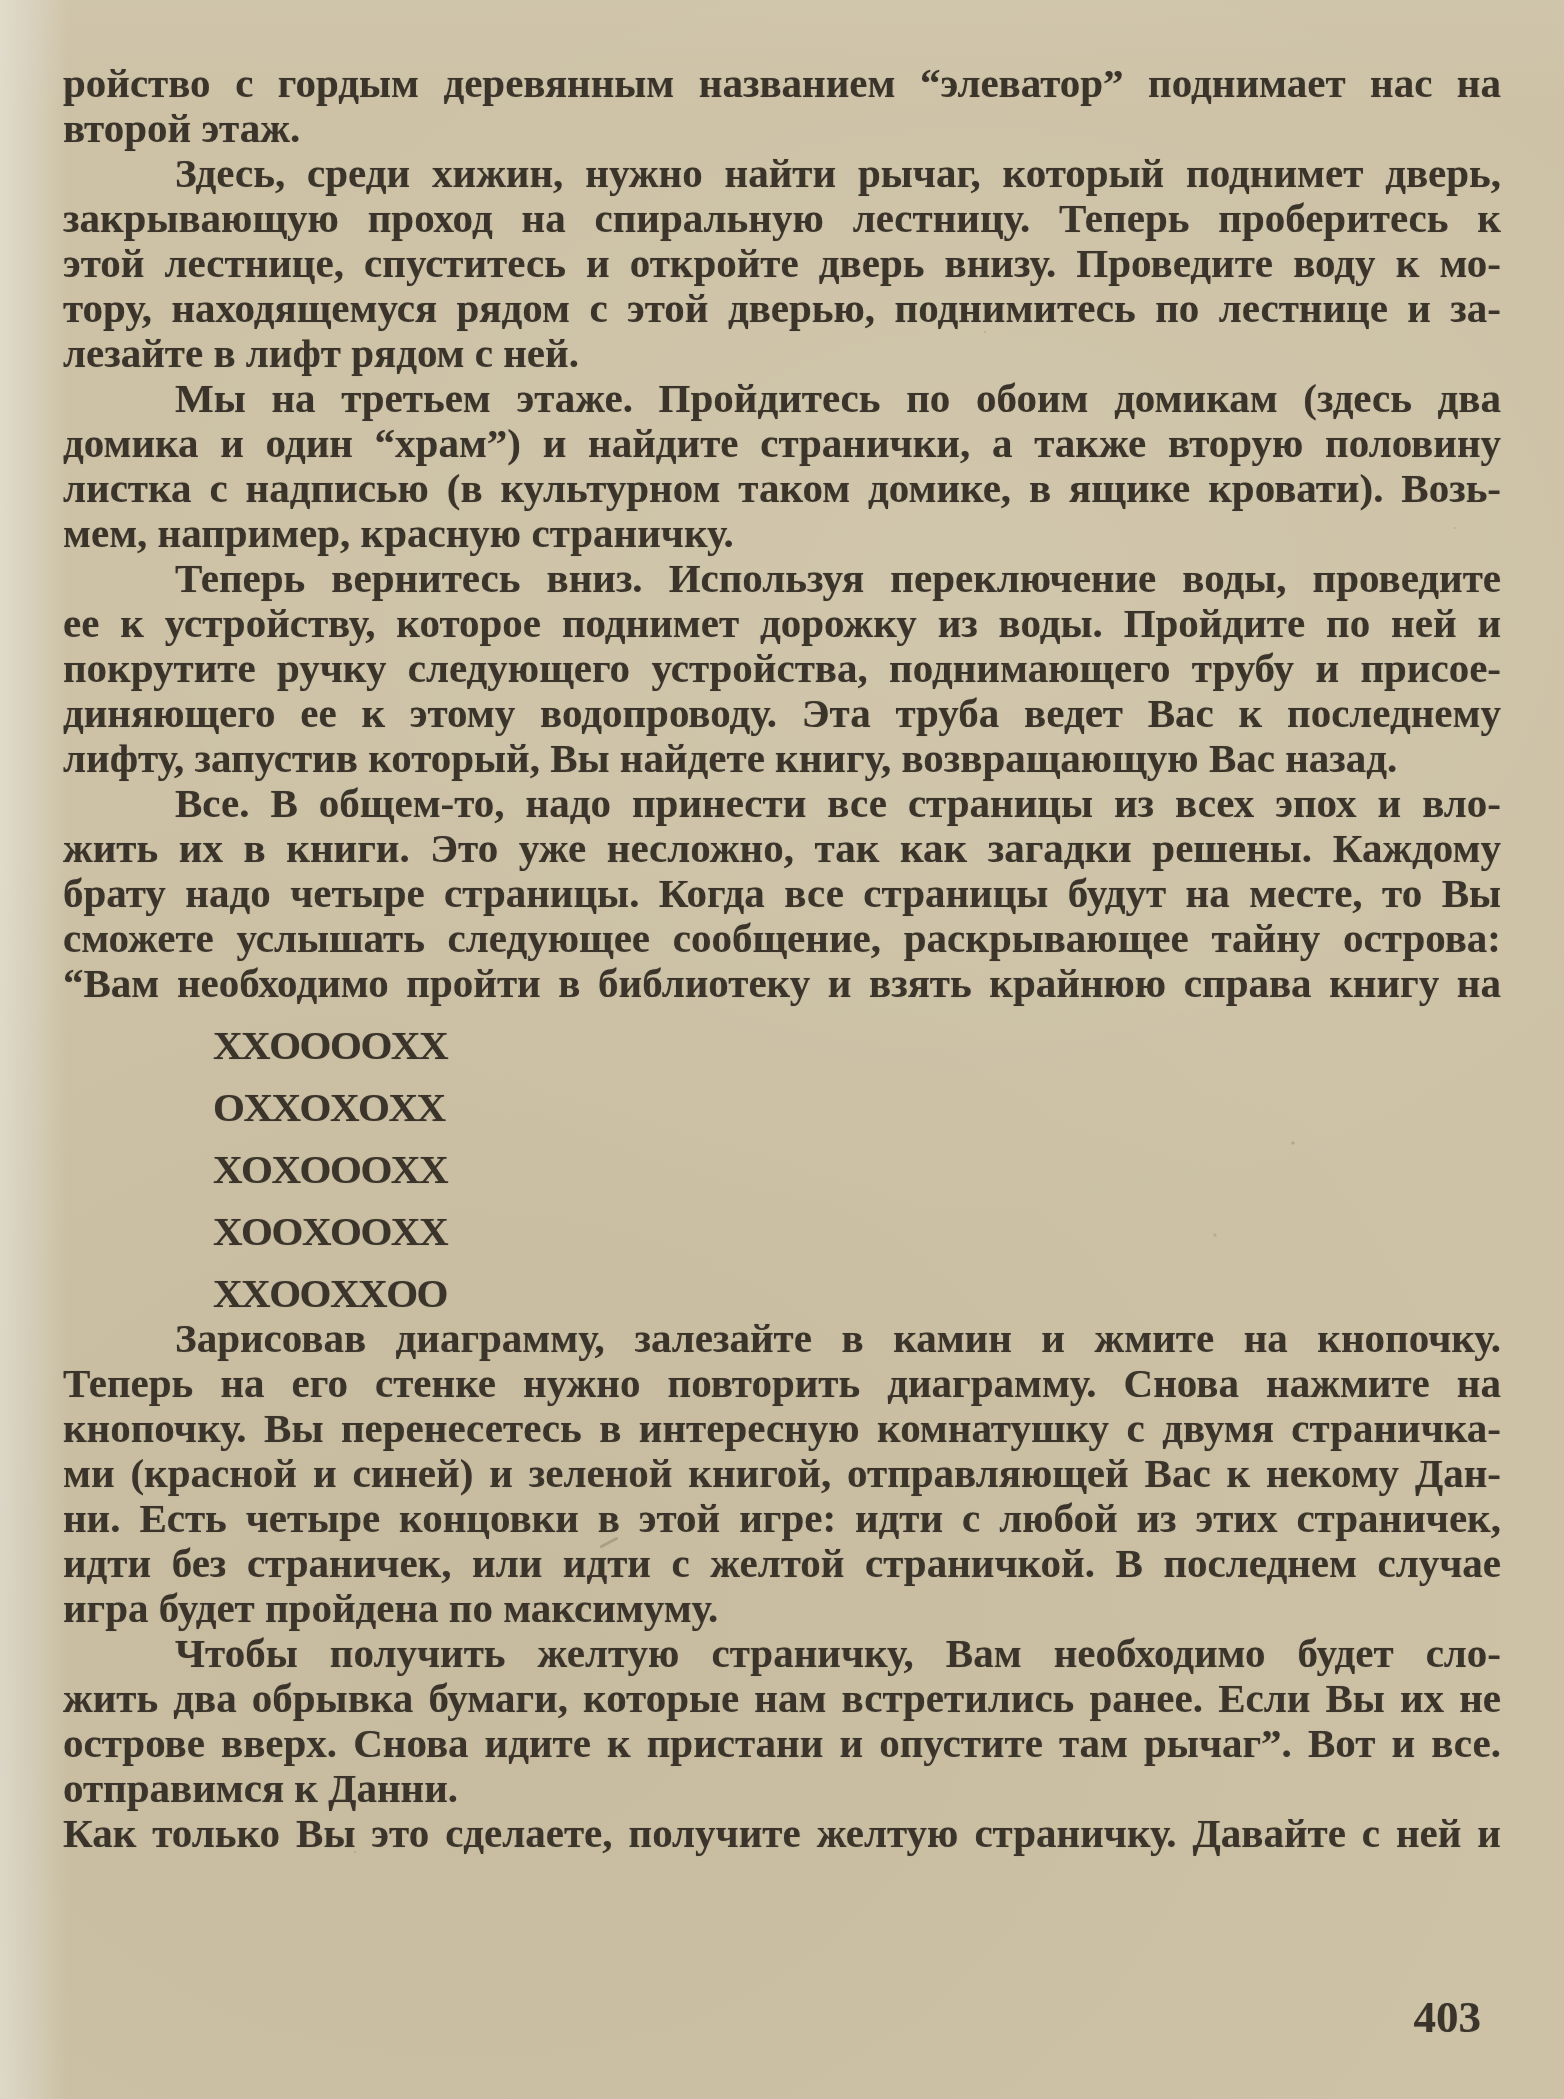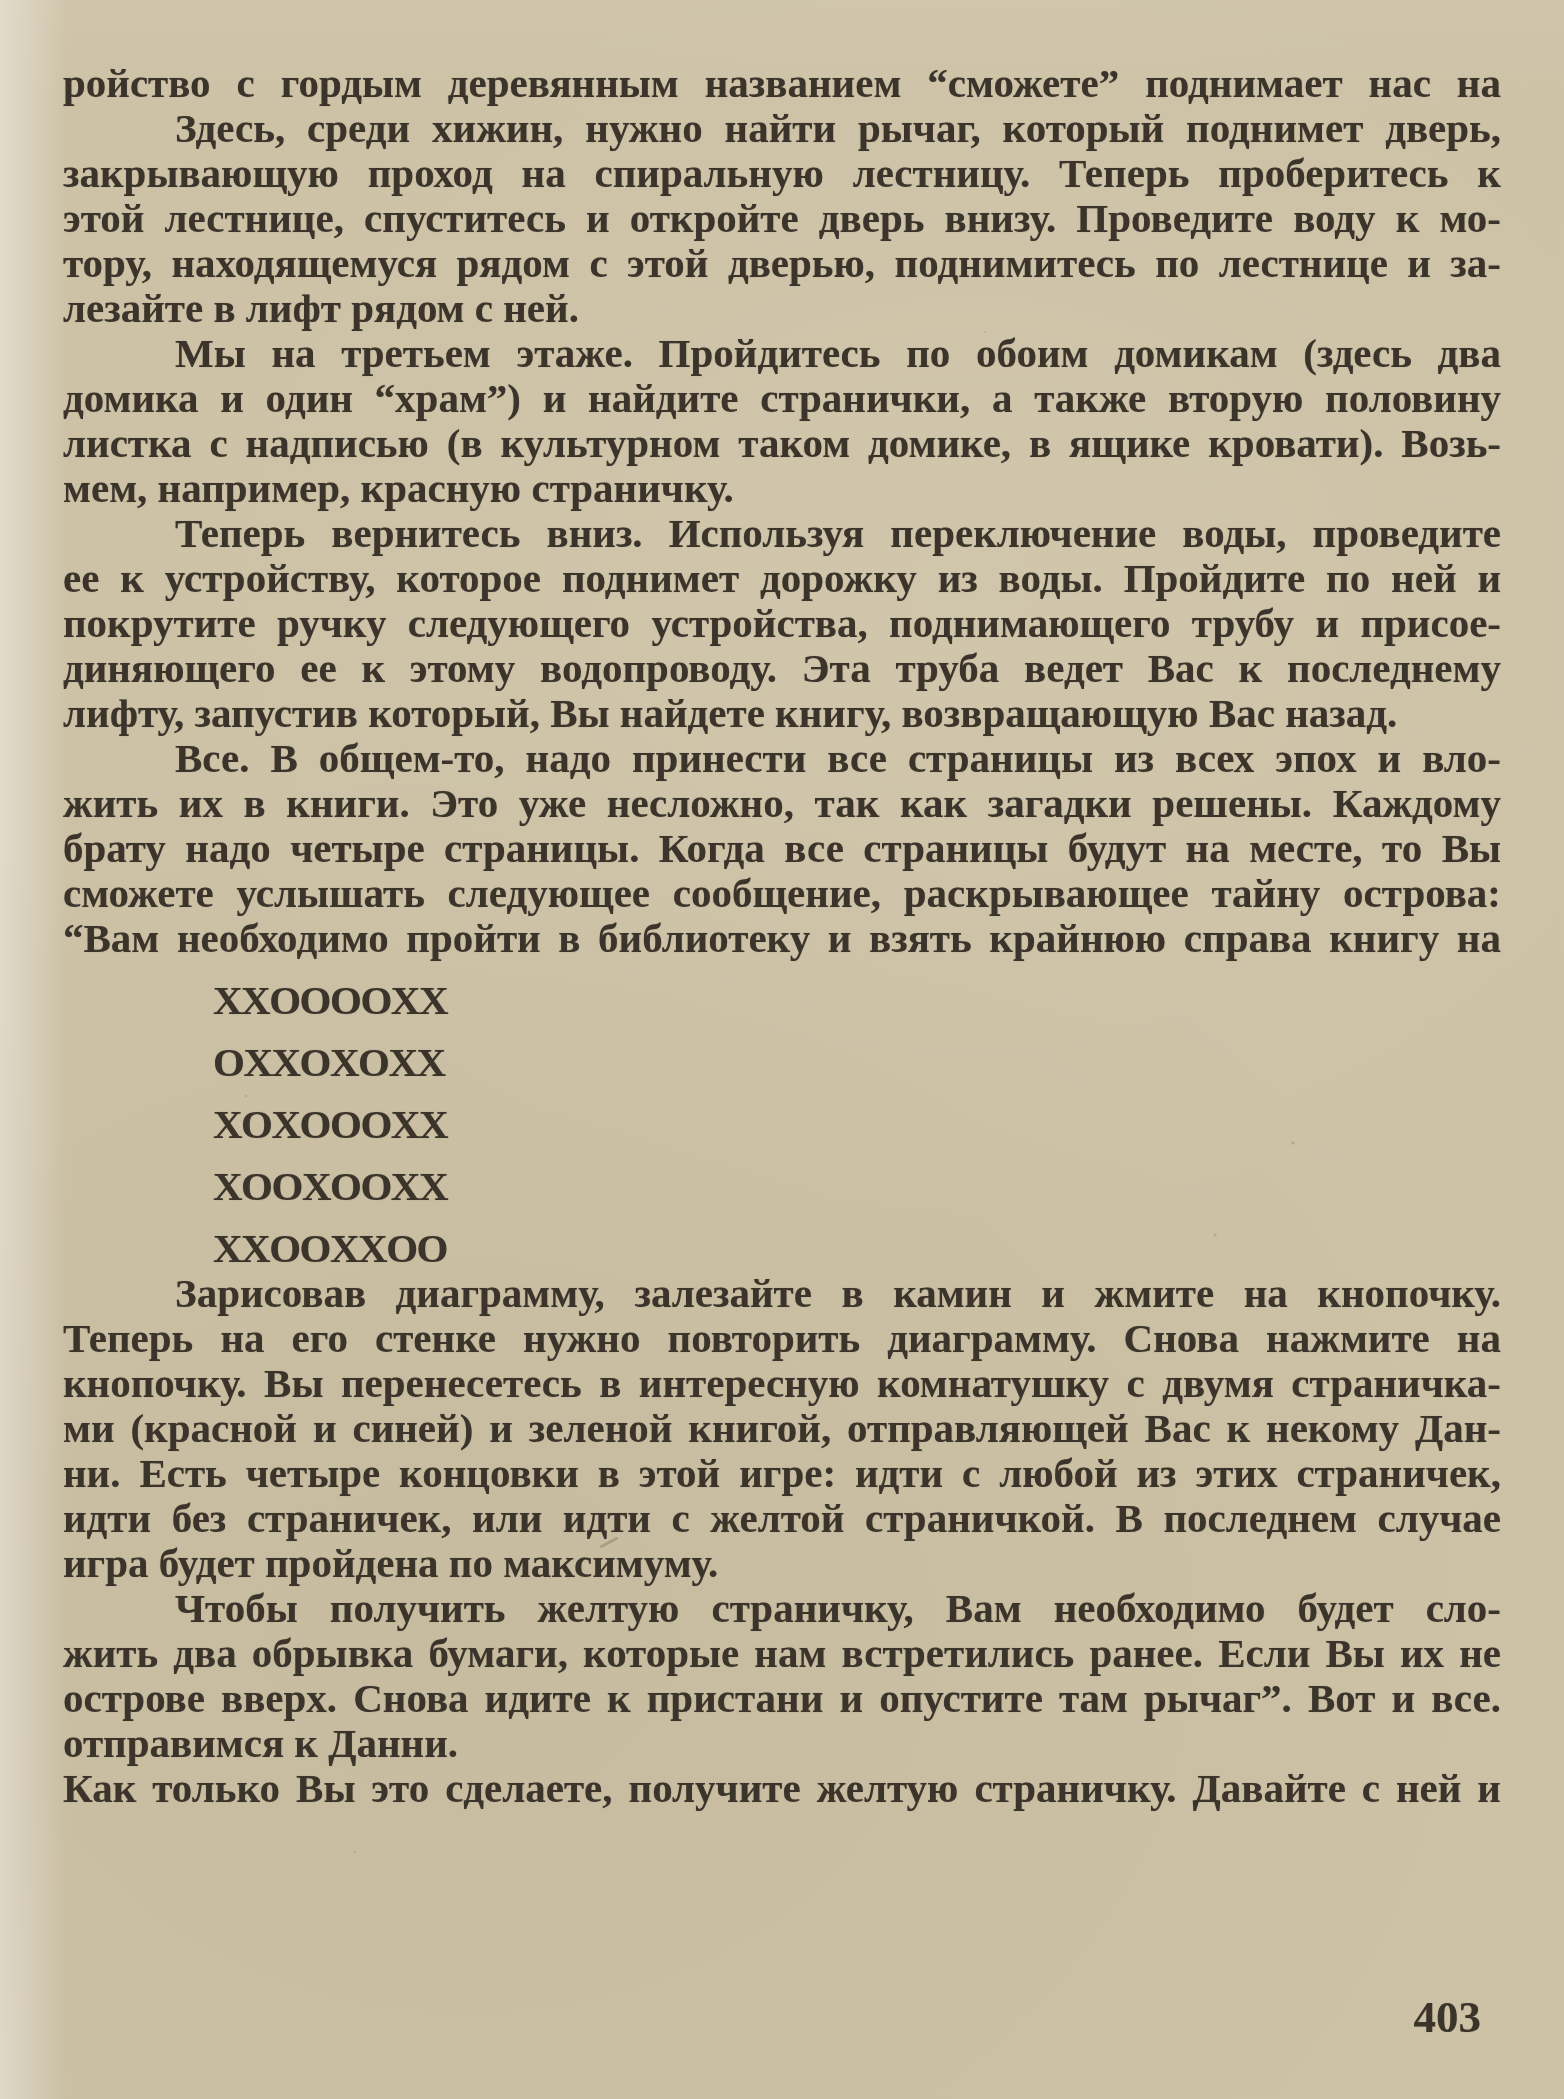--- a/index.html
+++ b/index.html
@@ -78,21 +78,22 @@
     background: rgba(100,90,70,.30);
     transform: rotate(-28deg);
   }
 </style>
 </head>
 <body>
 
 <div class="page">
   <div class="text-block" id="text-block">
       <div class="para">
-        <div class="line">ройство с гордым деревянным названием “сможете” поднимает нас на</div>
+        <div class="line">ройство с гордым деревянным названием “элеватор” поднимает нас на</div>
+        <div class="line last">второй этаж.</div>
       </div>
       <div class="para">
         <div class="line indent">Здесь, среди хижин, нужно найти рычаг, который поднимет дверь,</div>
         <div class="line">закрывающую проход на спиральную лестницу. Теперь проберитесь к</div>
         <div class="line">этой лестнице, спуститесь и откройте дверь внизу. Проведите воду к мо-</div>
         <div class="line">тору, находящемуся рядом с этой дверью, поднимитесь по лестнице и за-</div>
         <div class="line last">лезайте в лифт рядом с ней.</div>
       </div>
       <div class="para">
         <div class="line indent">Мы на третьем этаже. Пройдитесь по обоим домикам (здесь два</div>

